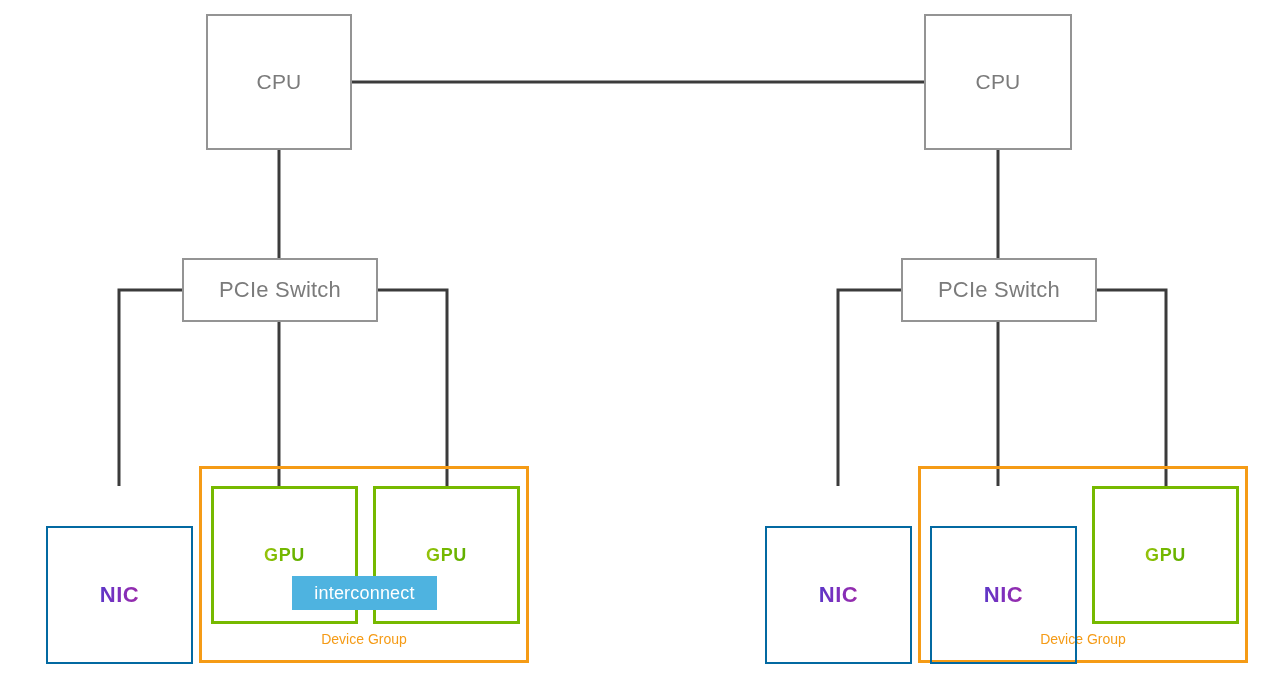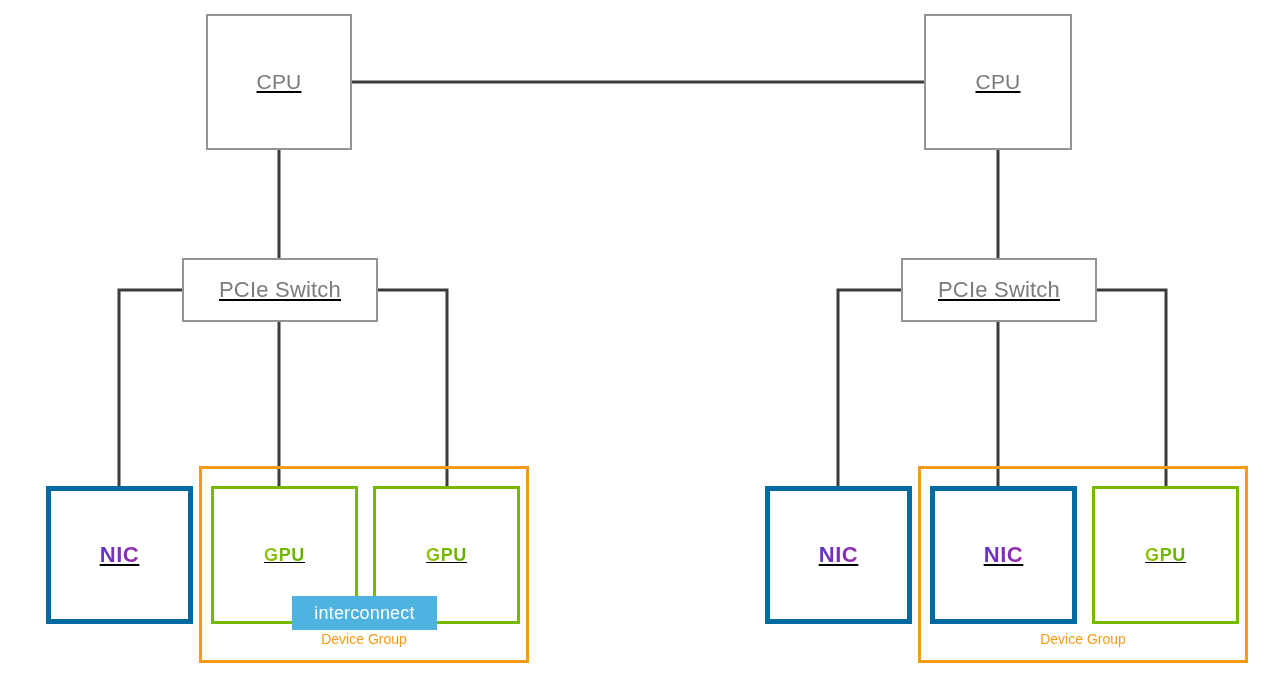--- a/index.html
+++ b/index.html
@@ -26,42 +26,42 @@
     height: 686px;
     pointer-events: none;
   }
   .node {
     position: absolute;
     box-sizing: border-box;
     display: flex;
     align-items: center;
     justify-content: center;
     background: transparent;
-    text-decoration: underline;
   }
   .node-plain {
     border: 2px solid #949494;
   }
   .node-plain .node-label {
     color: #7b7b7b;
     font-size: 21px;
     font-weight: 400;
     letter-spacing: 0.2px;
   }
   .node-switch {
     border: 2px solid #949494;
   }
   .node-switch .node-label {
     color: #7b7b7b;
     font-size: 22px;
     font-weight: 400;
     letter-spacing: 0.2px;
   }
   .node-nic {
-    border: 5px solid #0369a1;
+    border: 2px solid #0369a1;
+    margin-top: 40px;
   }
   .node-nic .node-label {
     font-size: 22px;
     font-weight: bold;
     letter-spacing: 0.6px;
     background: linear-gradient(95deg, #5b37c7 0%, #7b2fbe 45%, #9c2ba8 100%);
     -webkit-background-clip: text;
     background-clip: text;
     color: transparent;
     -webkit-text-fill-color: transparent;
@@ -150,21 +150,21 @@
   <div class="group-caption" style="left:199px; top:631px; width:330px;">Device Group</div>
 
   <div class="node node-gpu" style="left:211px; top:486px; width:147px; height:138px;">
     <span class="node-label">GPU</span>
   </div>
 
   <div class="node node-gpu" style="left:373px; top:486px; width:147px; height:138px;">
     <span class="node-label">GPU</span>
   </div>
 
-  <div class="badge" style="left:292px; top:596px; width:145px; height:34px;">
+  <div class="badge" style="left:292px; top:576px; width:145px; height:34px;">
     <span>interconnect</span>
   </div>
 
   <div class="node node-plain" style="left:924px; top:14px; width:148px; height:136px;">
     <span class="node-label">CPU</span>
   </div>
 
   <div class="node node-switch" style="left:901px; top:258px; width:196px; height:64px;">
     <span class="node-label">PCIe Switch</span>
   </div>

